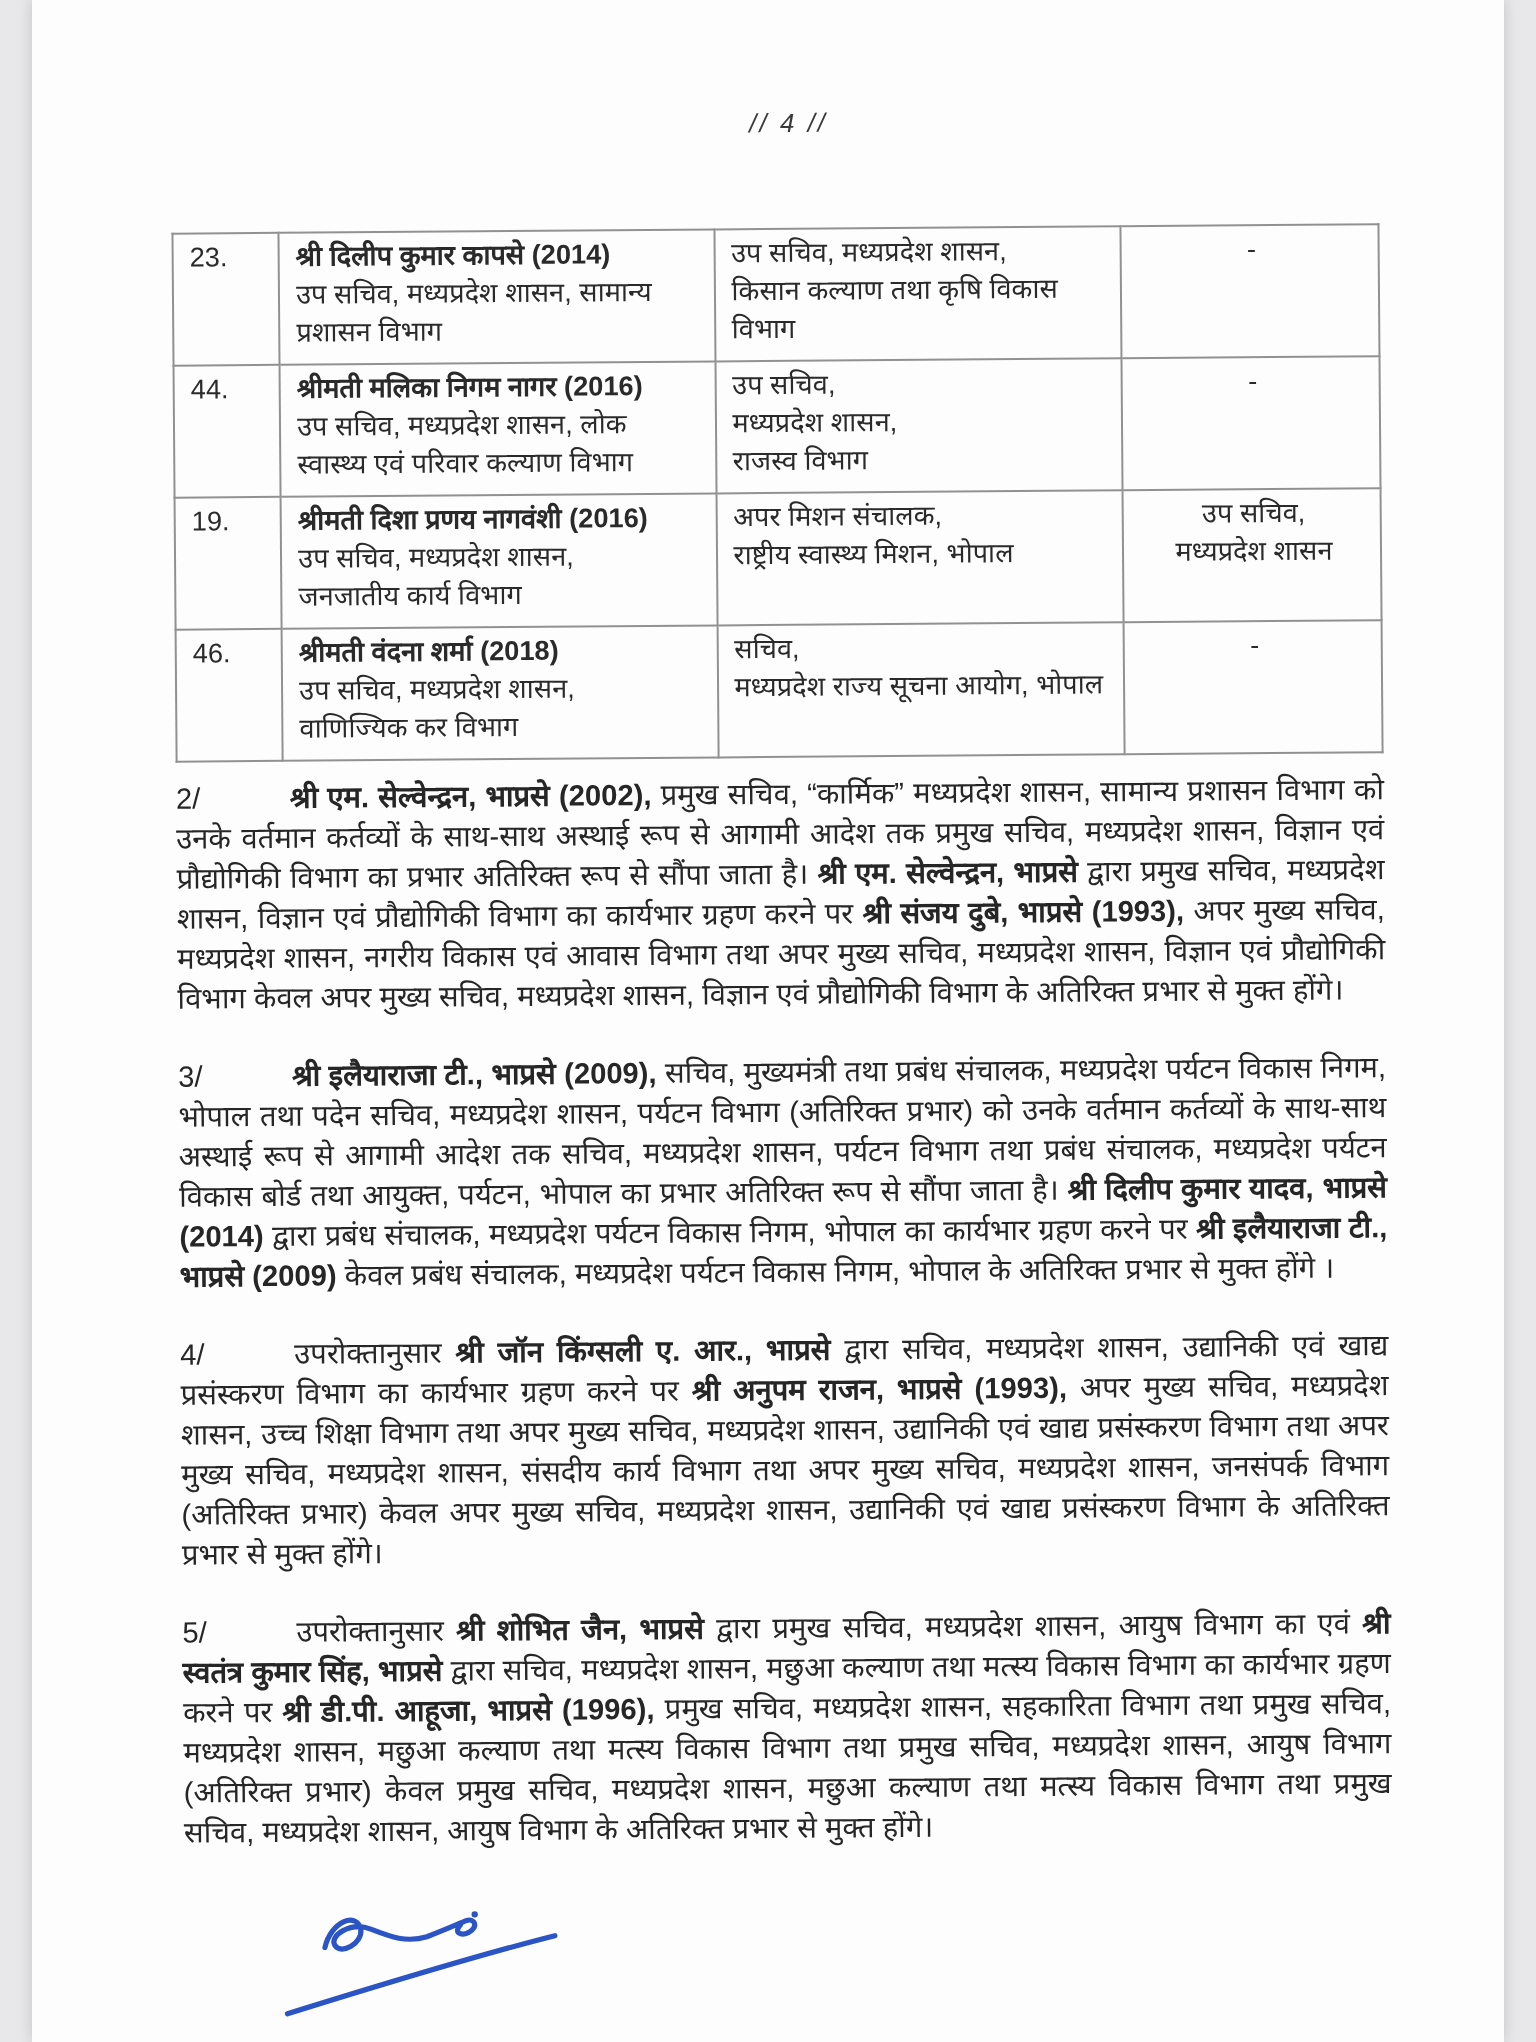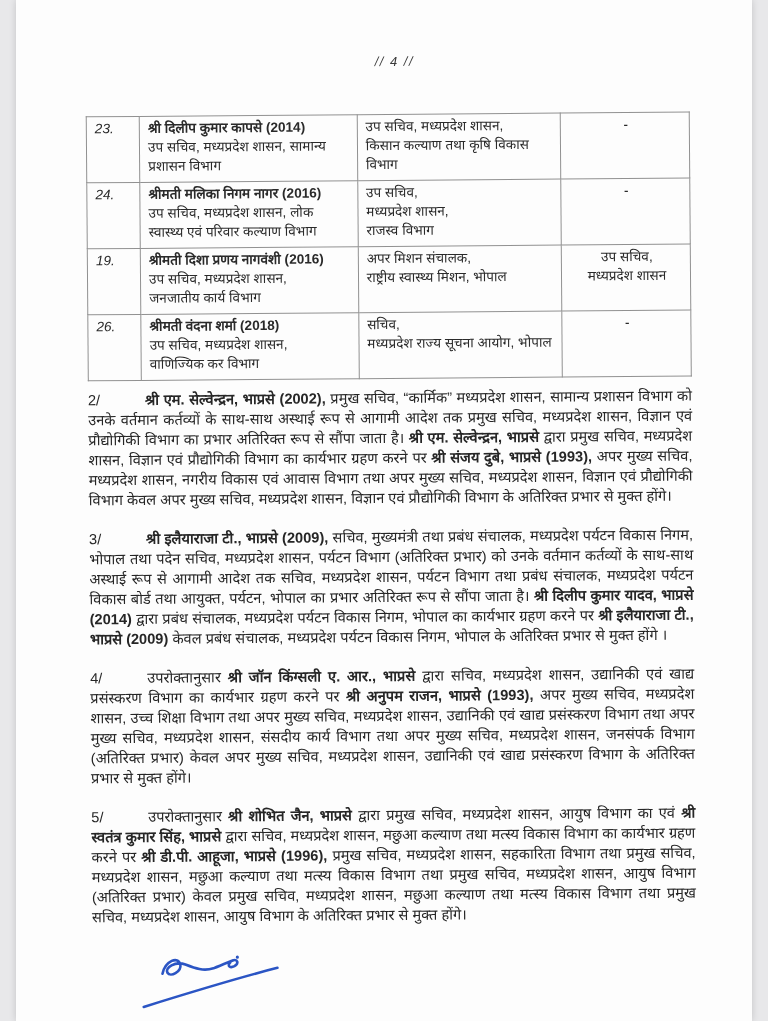--- a/index.html
+++ b/index.html
@@ -38,21 +38,21 @@
     table-layout:fixed;
     font-size:13.6px;
     line-height:19px;
     color:#2a2a2a;
   }
   table.officers td{
     border:1px solid #919191;
     vertical-align:top;
     padding:2px 6px 6px 8px;
   }
-  td.sno{padding-left:11px;font-style:italic;}
+  td.sno{padding-left:11px;}
   td.center{text-align:center;padding-top:4px;}
   .bold{font-weight:bold;}
   .paras{margin-top:9px;font-size:14.6px;line-height:20px;}
   .para{
     text-align:justify;
     margin:0 0 19px 0;
   }
   .pnum{
     display:inline-block;
     width:57px;
@@ -89,21 +89,21 @@
             <td>
               <div>उप सचिव, मध्यप्रदेश शासन,</div>
               <div>किसान कल्याण तथा कृषि विकास</div>
               <div>विभाग</div>
             </td>
             <td class="center">
               <div>-</div>
             </td>
           </tr>
           <tr>
-            <td class="sno">24.</td>
+            <td class="sno">44.</td>
             <td>
               <div class="bold">श्रीमती मलिका निगम नागर (2016)</div>
               <div>उप सचिव, मध्यप्रदेश शासन, लोक</div>
               <div>स्वास्थ्य एवं परिवार कल्याण विभाग</div>
             </td>
             <td>
               <div>उप सचिव,</div>
               <div>मध्यप्रदेश शासन,</div>
               <div>राजस्व विभाग</div>
             </td>
@@ -121,21 +121,21 @@
             <td>
               <div>अपर मिशन संचालक,</div>
               <div>राष्ट्रीय स्वास्थ्य मिशन, भोपाल</div>
             </td>
             <td class="center">
               <div>उप सचिव,</div>
               <div>मध्यप्रदेश शासन</div>
             </td>
           </tr>
           <tr>
-            <td class="sno">26.</td>
+            <td class="sno">46.</td>
             <td>
               <div class="bold">श्रीमती वंदना शर्मा (2018)</div>
               <div>उप सचिव, मध्यप्रदेश शासन,</div>
               <div>वाणिज्यिक कर विभाग</div>
             </td>
             <td>
               <div>सचिव,</div>
               <div>मध्यप्रदेश राज्य सूचना आयोग, भोपाल</div>
             </td>
             <td class="center">

